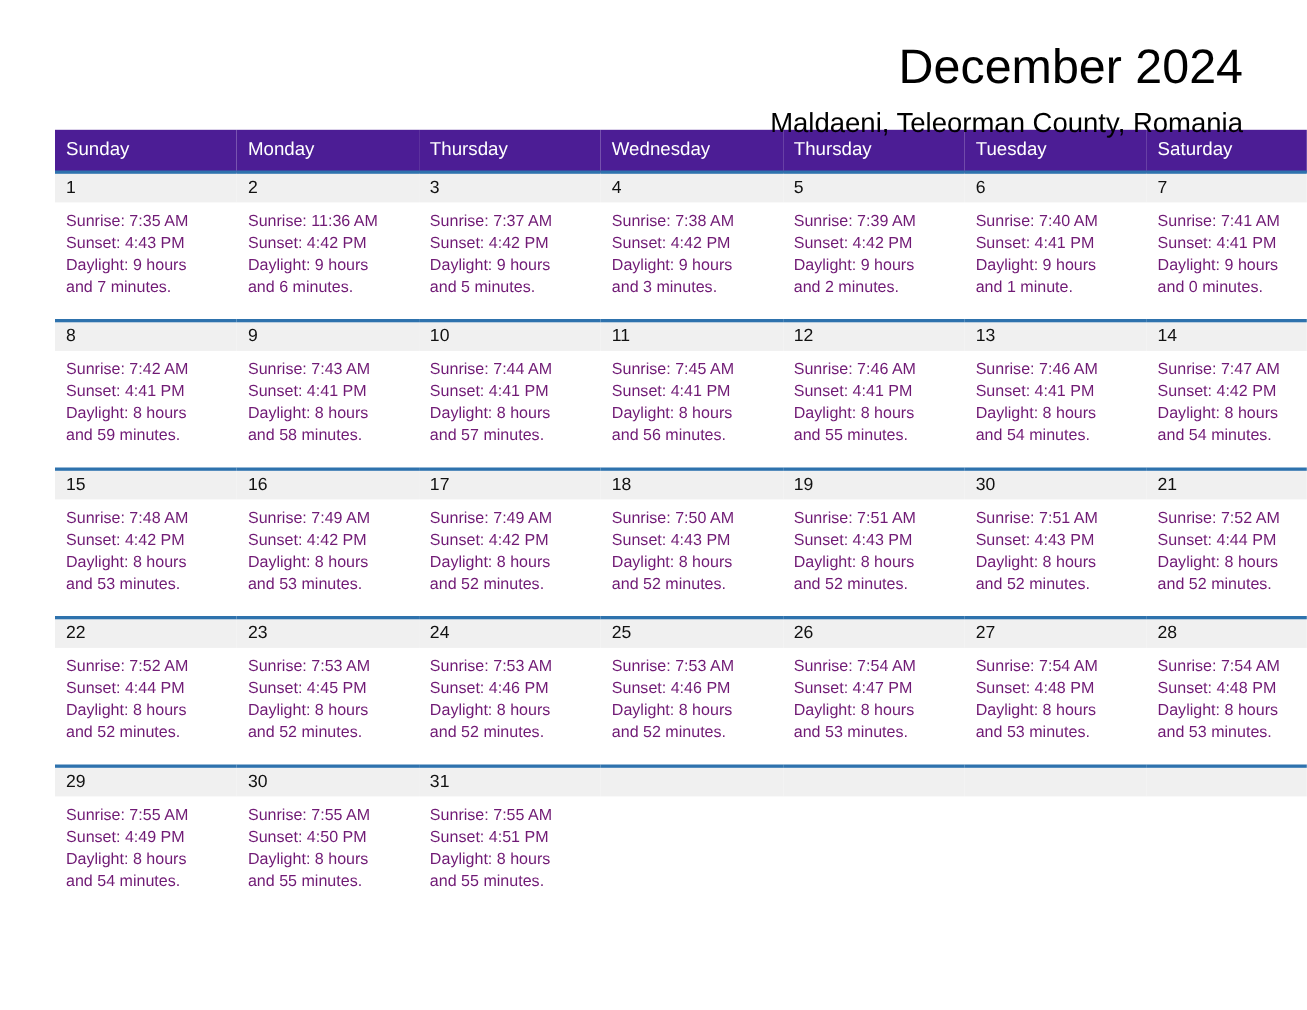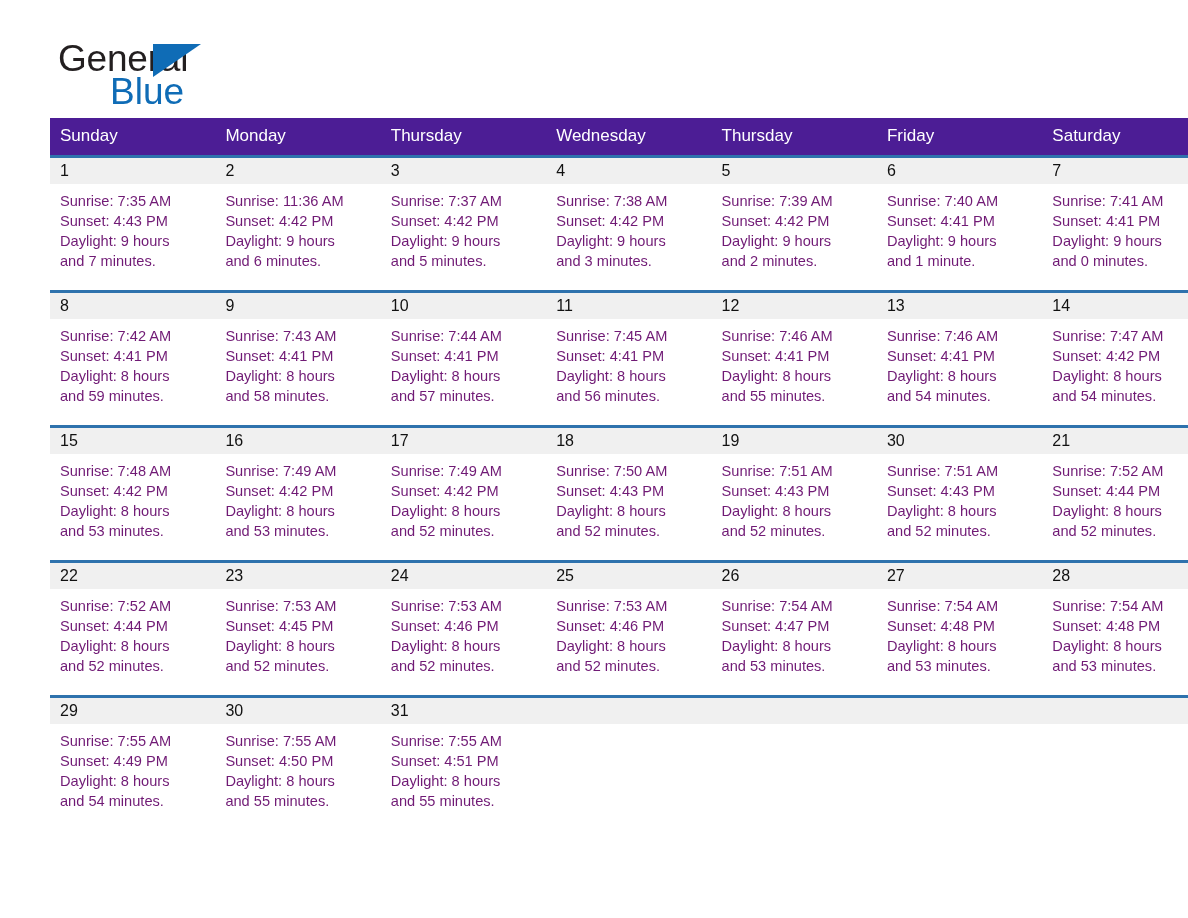--- a/index.html
+++ b/index.html
@@ -127,39 +127,36 @@
   }
   .cell-body div { white-space: nowrap; }
   .cell.empty .daynum-band { background: #f0f0f0; }
 </style>
 </head>
 <body>
 
 <div class="page">
 
   <div class="topbar">
-    <div class="logo">
-      <div class="logo-row1">
-        <span>General</span>
-        <span class="logo-tri"></span>
-      </div>
-      <div class="logo-row2">Blue</div>
+
+    <div class="titles">
+      <div class="month-title">December 2024</div>
+      <div class="location-title">Maldaeni, Teleorman County, Romania</div>
     </div>
-
   </div>
 
   <table class="calendar">
     <thead>
       <tr id="weekday-row">
           <th>Sunday</th>
           <th>Monday</th>
           <th>Thursday</th>
           <th>Wednesday</th>
           <th>Thursday</th>
-          <th>Friday</th>
+          <th>Tuesday</th>
           <th>Saturday</th>
         </tr>
     </thead>
     <tbody id="calendar-body">
         <tr class="week-row">
           <td class="cell">
             <div class="daynum-band">1</div>
             <div class="cell-body">
               <div>Sunrise: 7:35 AM</div>
               <div>Sunset: 4:43 PM</div>

